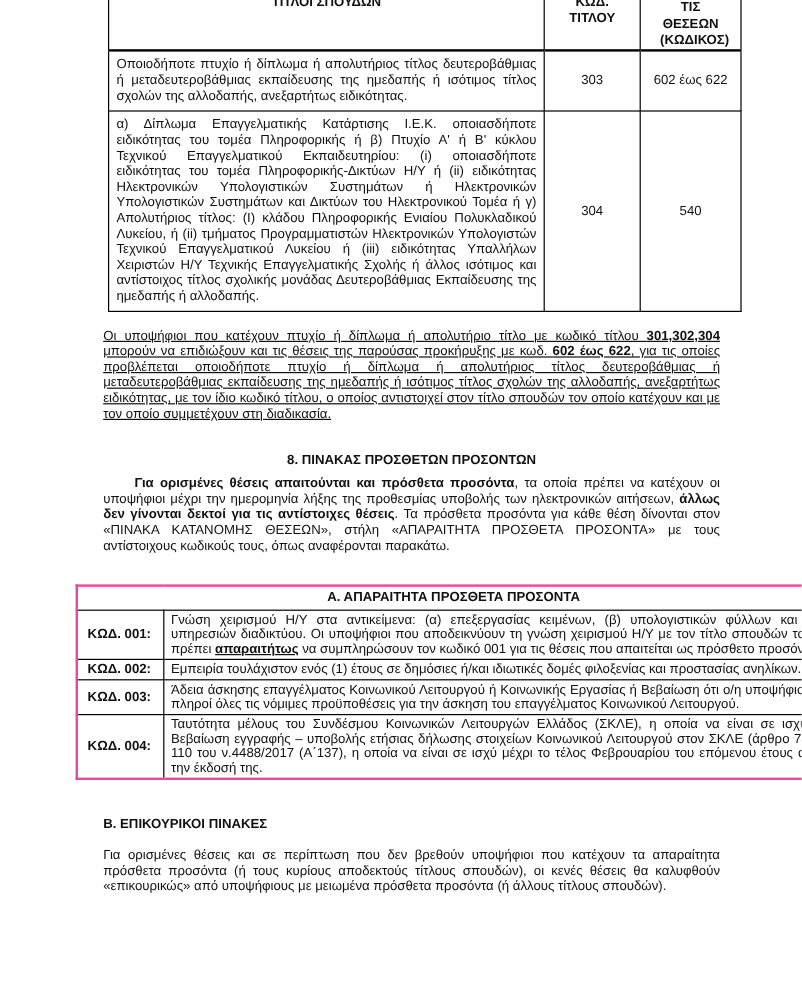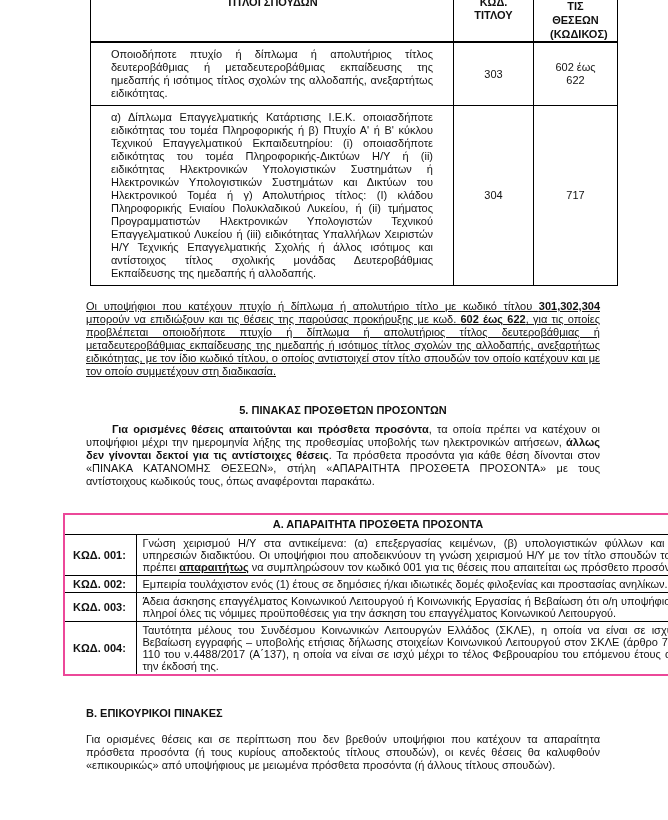--- a/index.html
+++ b/index.html
@@ -11,21 +11,21 @@
   }
   .doc { position:relative; }
 
   
   .qual-table { margin:0 0 0 90px; width:527px; border-collapse:collapse; table-layout:fixed; }
   .qual-table td { border:1px solid #000; vertical-align:middle; }
   .qhead td { border-top:none; border-bottom:2px solid #000; font-weight:bold;
               text-align:center; vertical-align:top; height:28px; padding:0 16px; overflow:visible; }
   .clip1 { margin-top:-4px; line-height:13px; }
   .clip2 { margin-top:-1px; line-height:14px; }
-  .tcell { padding:5px 20px; line-height:13px; }
+  .tcell { padding:5px 6px; line-height:13px; }
   .jt { text-align:justify; }
   .ct { text-align:center; }
 
   
   .note { margin:14px 0 0 86px; width:514px; }
   .note-head { font-weight:bold; line-height:14px; }
   .para { line-height:13px;text-decoration:underline; }
 
   
   .sec2head { margin:25px 0 0 86px; width:514px; text-align:center; font-weight:bold; line-height:14px; }
@@ -69,30 +69,30 @@
         </td>
       </tr>
       <tr>
         <td class="tcell jt">Οποιοδήποτε πτυχίο ή δίπλωμα ή απολυτήριος τίτλος δευτεροβάθμιας ή μεταδευτεροβάθμιας εκπαίδευσης της ημεδαπής ή ισότιμος τίτλος σχολών της αλλοδαπής, ανεξαρτήτως ειδικότητας.</td>
         <td class="tcell ct">303</td>
         <td class="tcell ct">602 έως 622</td>
       </tr>
       <tr>
         <td class="tcell jt">α) Δίπλωμα Επαγγελματικής Κατάρτισης Ι.Ε.Κ. οποιασδήποτε ειδικότητας του τομέα Πληροφορικής ή β) Πτυχίο Α' ή Β' κύκλου Τεχνικού Επαγγελματικού Εκπαιδευτηρίου: (i) οποιασδήποτε ειδικότητας του τομέα Πληροφορικής-Δικτύων Η/Υ ή (ii) ειδικότητας Ηλεκτρονικών Υπολογιστικών Συστημάτων ή Ηλεκτρονικών Υπολογιστικών Συστημάτων και Δικτύων του Ηλεκτρονικού Τομέα ή γ) Απολυτήριος τίτλος: (Ι) κλάδου Πληροφορικής Ενιαίου Πολυκλαδικού Λυκείου, ή (ii) τμήματος Προγραμματιστών Ηλεκτρονικών Υπολογιστών Τεχνικού Επαγγελματικού Λυκείου ή (iii) ειδικότητας Υπαλλήλων Χειριστών Η/Υ Τεχνικής Επαγγελματικής Σχολής ή άλλος ισότιμος και αντίστοιχος τίτλος σχολικής μονάδας Δευτεροβάθμιας Εκπαίδευσης της ημεδαπής ή αλλοδαπής.</td>
         <td class="tcell ct">304</td>
-        <td class="tcell ct">717</td>
+        <td class="tcell ct">540</td>
       </tr>
     </tbody>
   </table>
 
   <div class="note">
     <div class="para jt"><span>Οι υποψήφιοι που κατέχουν πτυχίο ή δίπλωμα ή απολυτήριο τίτλο με κωδικό τίτλου </span><span class="b">301,302,304</span><span> μπορούν να επιδιώξουν και τις θέσεις της παρούσας προκήρυξης με κωδ. </span><span class="b">602 έως 622</span><span>, για τις οποίες προβλέπεται οποιοδήποτε πτυχίο ή δίπλωμα ή απολυτήριος τίτλος δευτεροβάθμιας ή μεταδευτεροβάθμιας εκπαίδευσης της ημεδαπής ή ισότιμος τίτλος σχολών της αλλοδαπής, ανεξαρτήτως ειδικότητας, με τον ίδιο κωδικό τίτλου, ο οποίος αντιστοιχεί στον τίτλο σπουδών τον οποίο κατέχουν και με τον οποίο συμμετέχουν στη διαδικασία.</span></div>
   </div>
 
-  <div class="sec2head">5. ΠΙΝΑΚΑΣ ΠΡΟΣΘΕΤΩΝ ΠΡΟΣΟΝΤΩΝ</div>
+  <div class="sec2head">8. ΠΙΝΑΚΑΣ ΠΡΟΣΘΕΤΩΝ ΠΡΟΣΟΝΤΩΝ</div>
   <div class="sec2para jt"><span class="b">Για ορισμένες θέσεις απαιτούνται και πρόσθετα προσόντα</span><span>, τα οποία πρέπει να κατέχουν οι υποψήφιοι μέχρι την ημερομηνία λήξης της προθεσμίας υποβολής των ηλεκτρονικών αιτήσεων, </span><span class="b">άλλως δεν γίνονται δεκτοί για τις αντίστοιχες θέσεις</span><span>. Τα πρόσθετα προσόντα για κάθε θέση δίνονται στον «ΠΙΝΑΚΑ ΚΑΤΑΝΟΜΗΣ ΘΕΣΕΩΝ», στήλη «ΑΠΑΡΑΙΤΗΤΑ ΠΡΟΣΘΕΤΑ ΠΡΟΣΟΝΤΑ» με τους αντίστοιχους κωδικούς τους, όπως αναφέρονται παρακάτω.</span></div>
 
   <table class="req-table">
     <colgroup>
         <col style="width:72px">
         <col>
       </colgroup>
     <tbody>
       <tr>
         <td class="req-head" colspan="2">Α. ΑΠΑΡΑΙΤΗΤΑ ΠΡΟΣΘΕΤΑ ΠΡΟΣΟΝΤΑ</td>

